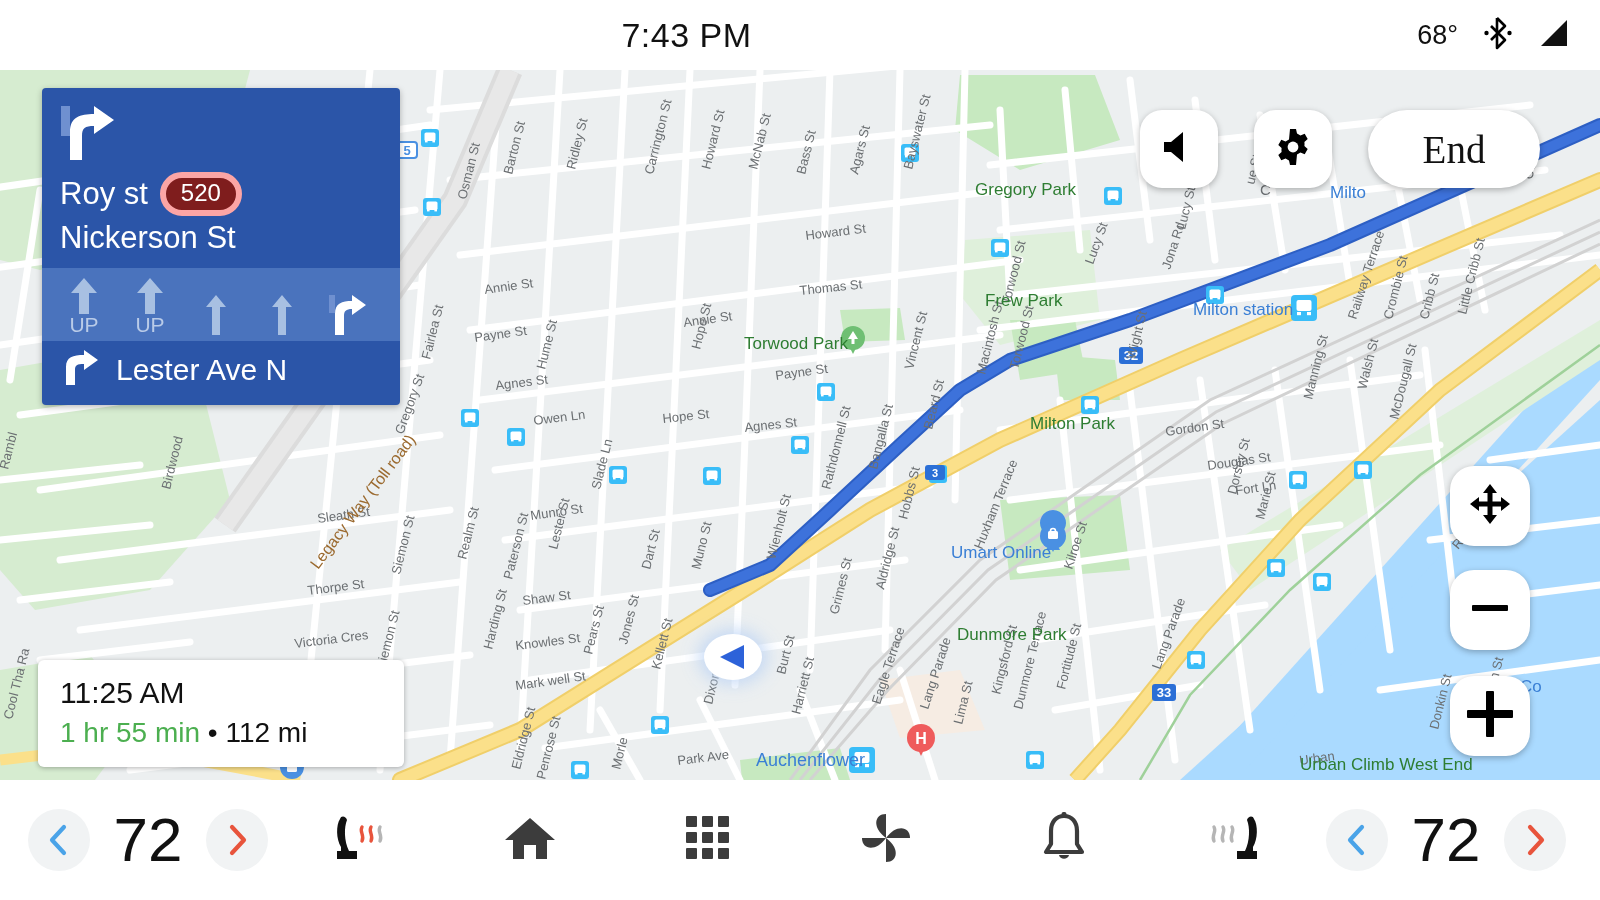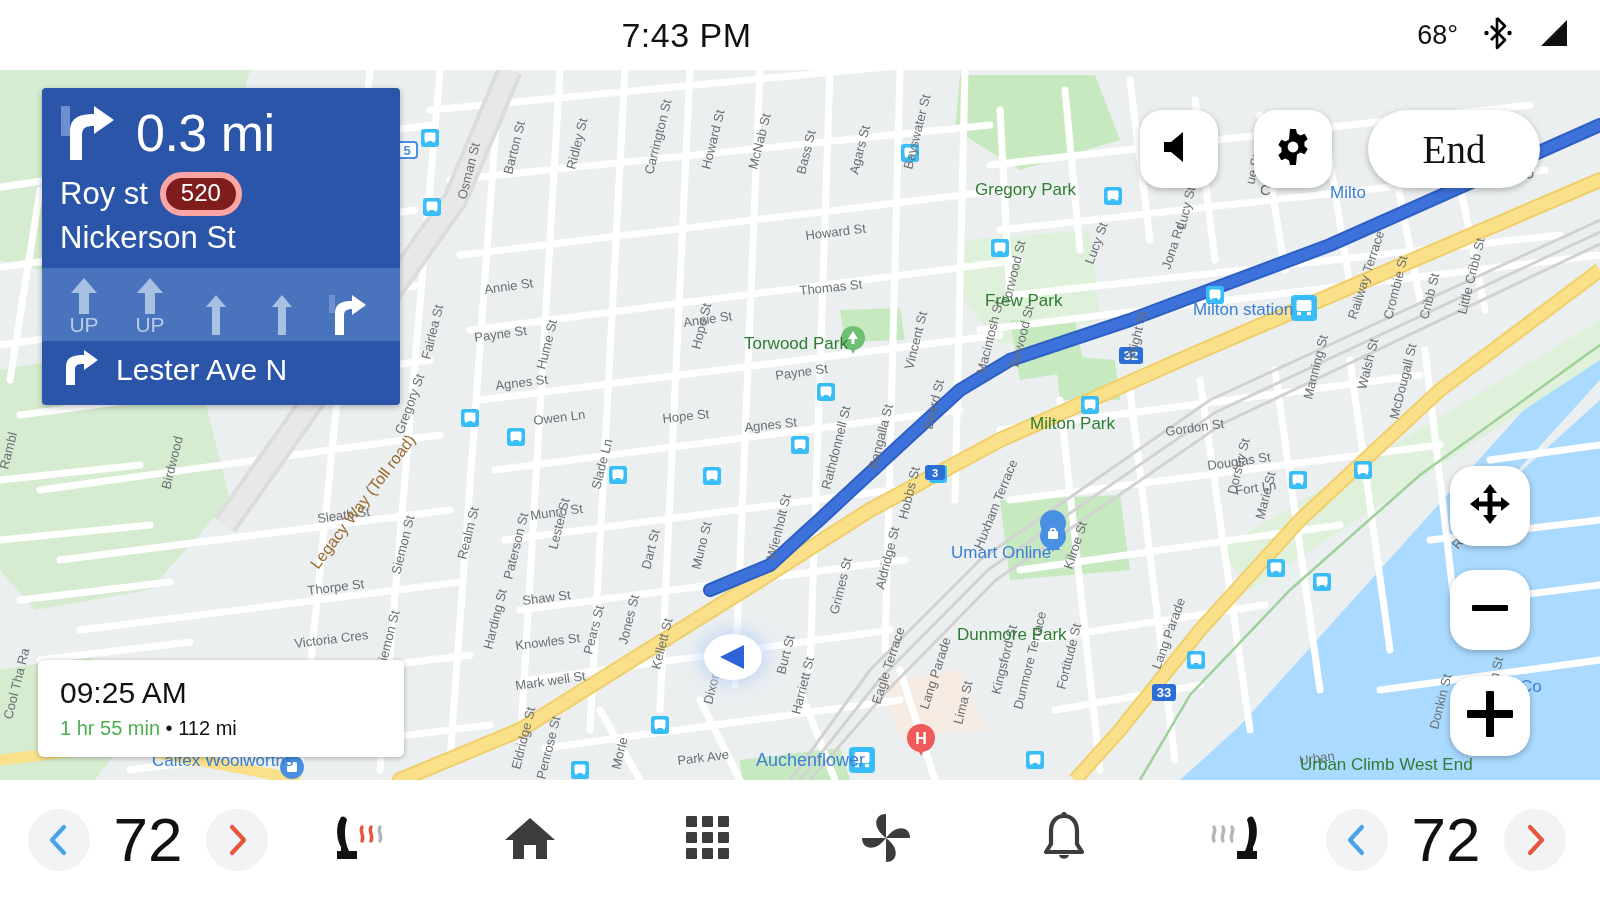--- a/index.html
+++ b/index.html
@@ -82,21 +82,21 @@
   .nav-bottom-name{ font-size:30px; color:#fff; }
 
   
   .etacard{
     position:absolute; left:38px; top:660px; width:366px;
     background:#fff; border-radius:6px; z-index:30;
     box-shadow:0 1px 5px rgba(0,0,0,.3);
     padding:14px 18px 16px 22px;
   }
   .eta-time{ font-size:30px; color:#111; line-height:1.25; }
-  .eta-sub{ font-size:20px; color:#111; line-height:1.3; margin-top:3px; }
+  .eta-sub{ font-size:28px; color:#111; line-height:1.3; margin-top:3px; }
   .eta-dur{ color:#4caf50; }
 
   
   .ctl-top{
     position:absolute; top:110px; z-index:30;
     display:flex; align-items:center;
   }
   .btn-sq{
     width:78px; height:78px; background:#fff; border-radius:22px;
     box-shadow:0 2px 6px rgba(0,0,0,.28);
@@ -493,21 +493,20 @@
 
 <div class="navcard">
   <div class="nav-top">
     <span class="nav-turnicon">
       <svg width="66" height="62" viewBox="0 0 66 62">
         <rect x="5" y="4" width="9" height="30" fill="#6f90d0"></rect>
         <path d="M14 58 L14 30 C14 15 24 12 38 12 L38 4 L58 18 L38 32 L38 24
                  C29 24 26 26 26 34 L26 58 Z" fill="#ffffff"></path>
       </svg>
     </span>
-    <span class="nav-dist">0.3 mi</span>
   </div>
 
   <div class="nav-street1">
     <span class="nav-street1-name">Roy st</span>
     <span class="nav-badge">520</span>
   </div>
 
   <div class="nav-street2">Nickerson St</div>
 
   <div class="lanes">
@@ -550,21 +549,21 @@
       <svg width="42" height="38" viewBox="0 0 42 38">
         <path d="M6 36 L6 18 C6 8 13 6 24 6 L24 1 L38 11 L24 21 L24 15
                  C17 15 15 16 15 21 L15 36 Z" fill="#ffffff"></path>
       </svg>
     </span>
     <span class="nav-bottom-name">Lester Ave N</span>
   </div>
 </div>
 
 <div class="etacard">
-  <div class="eta-time">09:25 AM</div>
+  <div class="eta-time">11:25 AM</div>
   <div class="eta-sub">
     <span class="eta-dur">1 hr 55 min</span><span> • </span><span>112 mi</span>
   </div>
 </div>
 
 <div class="ctl-top" style="left:1140px;">
   <div class="btn-sq">
     <span>
       <svg width="38" height="36" viewBox="0 0 38 36">
         <path d="M23 3 L11 13 L4 13 L4 23 L11 23 L23 33 Z" fill="#000"></path>

